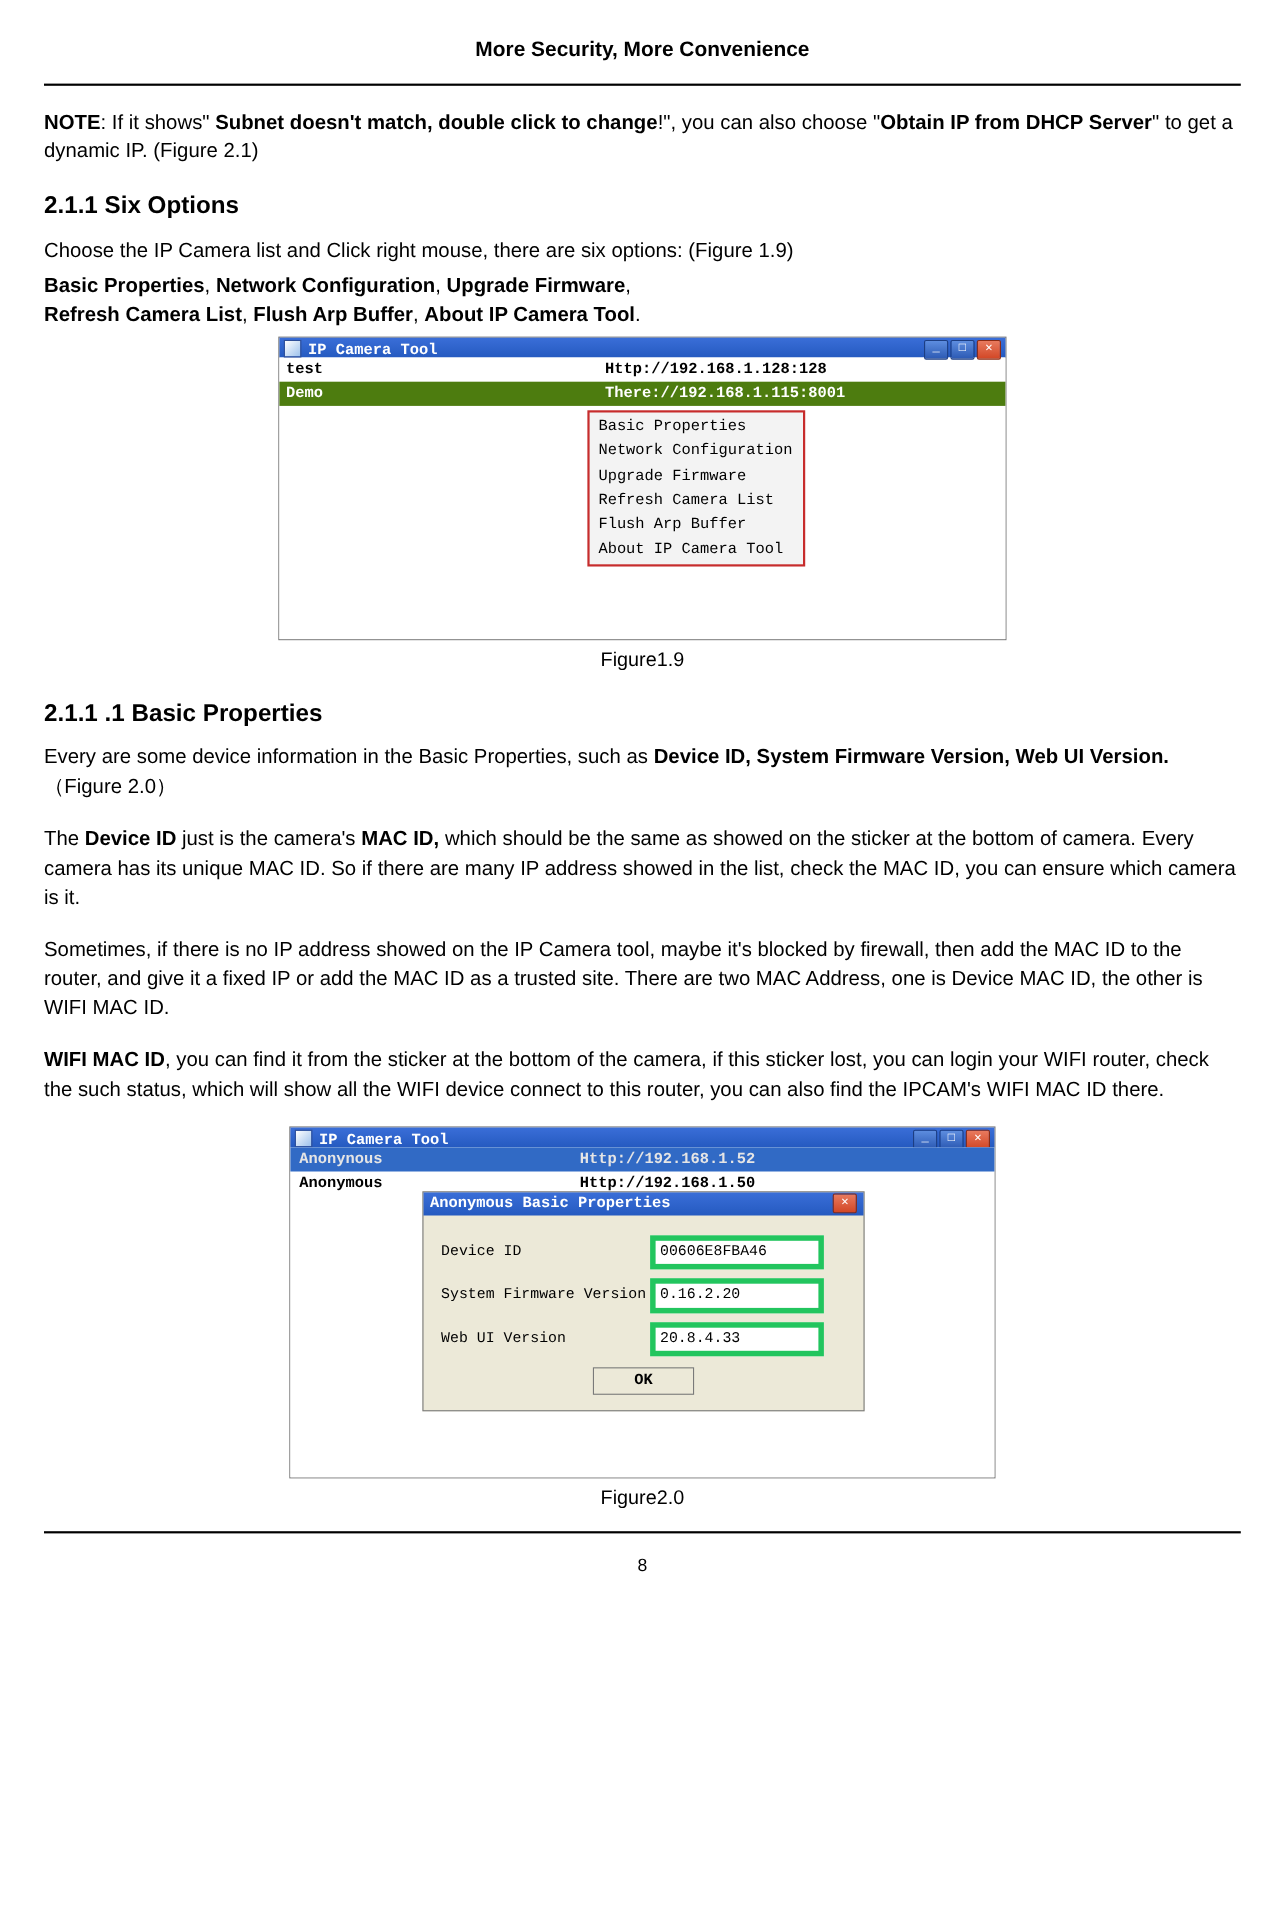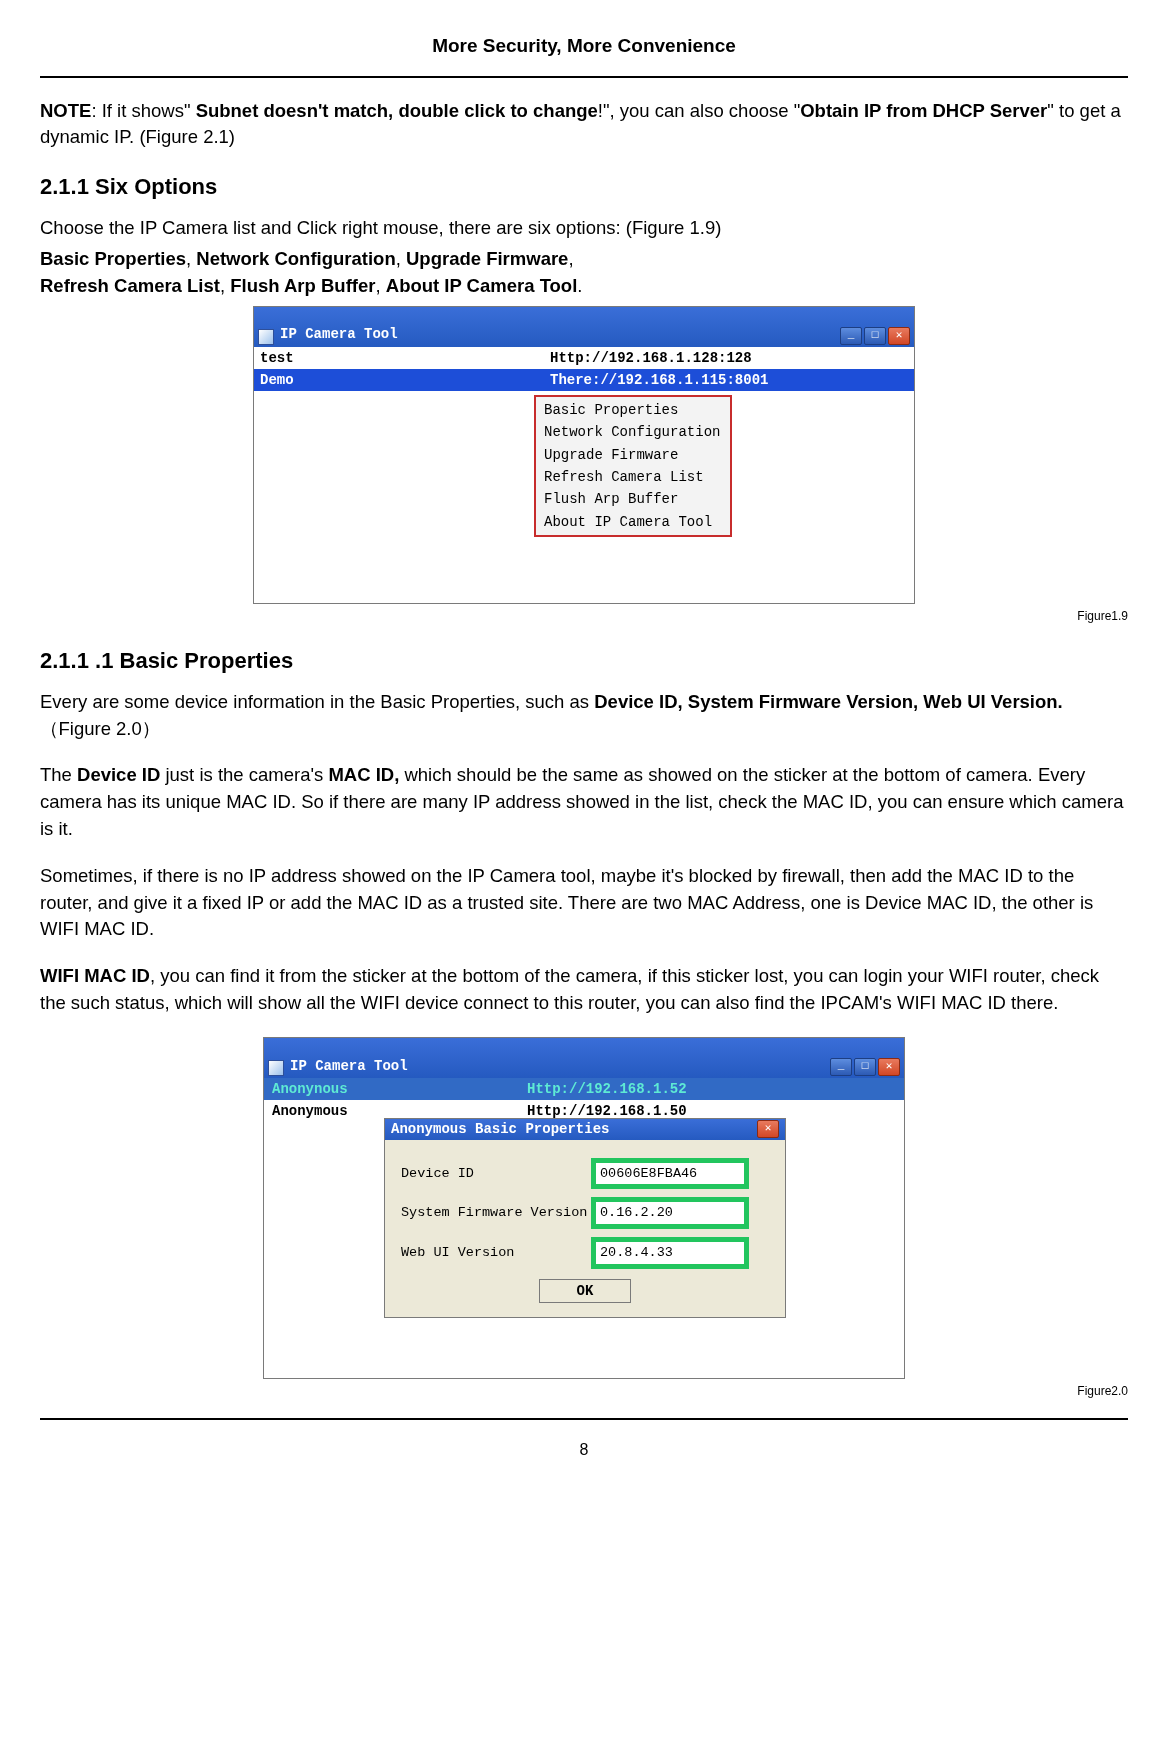--- a/index.html
+++ b/index.html
@@ -29,43 +29,42 @@
     margin-bottom: 12px;
   }
   .body-text { margin-bottom: 4px; }
   .body-para { margin-bottom: 20px; }
   b { font-weight: bold; }
   .fig-wrap {
     text-align: center;
     margin: 6px 0 18px 0;
   }
   .caption {
-    font-size: 12px;
+    font-size: 18px;
     margin-top: 4px;
-    text-align: right;
   }
 
   
   .win1 {
     display: inline-block;
     width: 660px;
     border: 1px solid #7a7a7a;
     background: #fff;
     text-align: left;
     font-family: "Courier New", monospace;
     font-size: 14px;
     vertical-align: top;
   }
   .titlebar {
     background: linear-gradient(to bottom, #3a6ed8, #255ac0);
     color: #fff;
     display: flex;
-    align-items: flex-end;
+    align-items: flex-start;
     padding: 2px 4px;
-    height: 40px;
+    height: 18px;
     box-sizing: border-box;
   }
   .titlebar .tb-icon {
     width: 14px; height: 14px;
     background: linear-gradient(135deg,#fff,#9cc1ec);
     border:1px solid #2e4f99;
     margin-right: 6px;
   }
   .titlebar .tb-title { flex:1; font-family: "Courier New", monospace; font-size:14px; font-weight:bold;}
   .tb-btns { display:flex; gap:2px; }
@@ -78,21 +77,21 @@
     display:flex; align-items:center; justify-content:center;
     border-radius:2px;
   }
   .tb-btn.close { background: linear-gradient(to bottom,#e87a5e,#d24726); border-color:#8c2a12;}
   .camlist-row {
     display:flex;
     font-weight:bold;
     padding: 1px 6px;
   }
   .camlist-row .cname { width: 290px; }
-  .camlist-row.selected { background:#1d4ed8; color:#fff; }
+  .camlist-row.selected { background:#4d7c0f; color:#fff; }
   .contextmenu {
     position: relative;
     margin: 4px 0 0 280px;
     width: 190px;
     border: 2px solid #c72c2c;
     background: #f3f3f3;
     padding: 2px 2px;
   }
   .contextmenu .cm-item {
     padding: 1px 6px;
@@ -111,21 +110,21 @@
     font-family:"Courier New", monospace;
     font-size:14px;
   }
   .win2-body { height: 300px; background:#fff; position:relative; }
   .camlist-row2 {
     display:flex;
     font-weight:bold;
     padding:1px 8px;
   }
   .camlist-row2 .cname { width:255px; }
-  .camlist-row2.selected { background:#316ac5; color:#5eead4; }
+  .camlist-row2.selected { background:#316ac5; color:#e5e5e5; }
   .dialog {
     position:absolute;
     top: 40px; left: 120px;
     width: 400px;
     background:#ece9d8;
     border:1px solid #7a7a7a;
   }
   .dialog .dlg-title {
     background: linear-gradient(to bottom,#3a6ed8,#255ac0);
     color:#fff;

